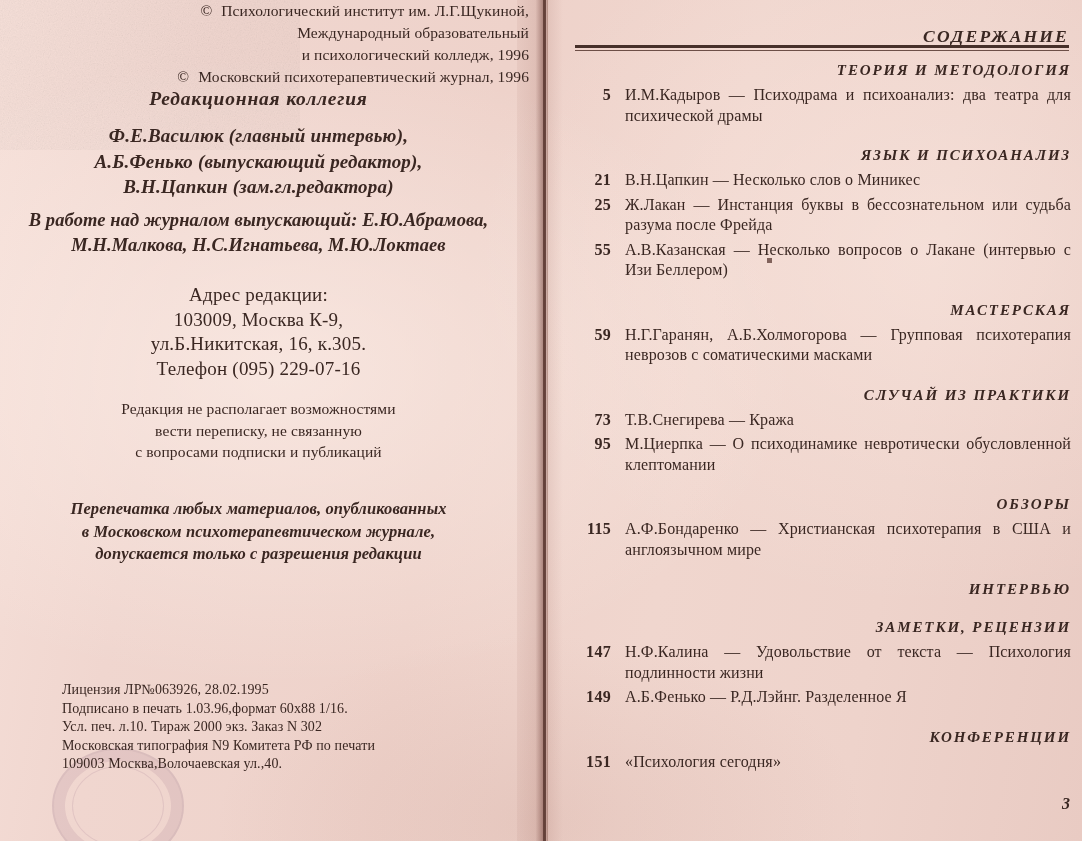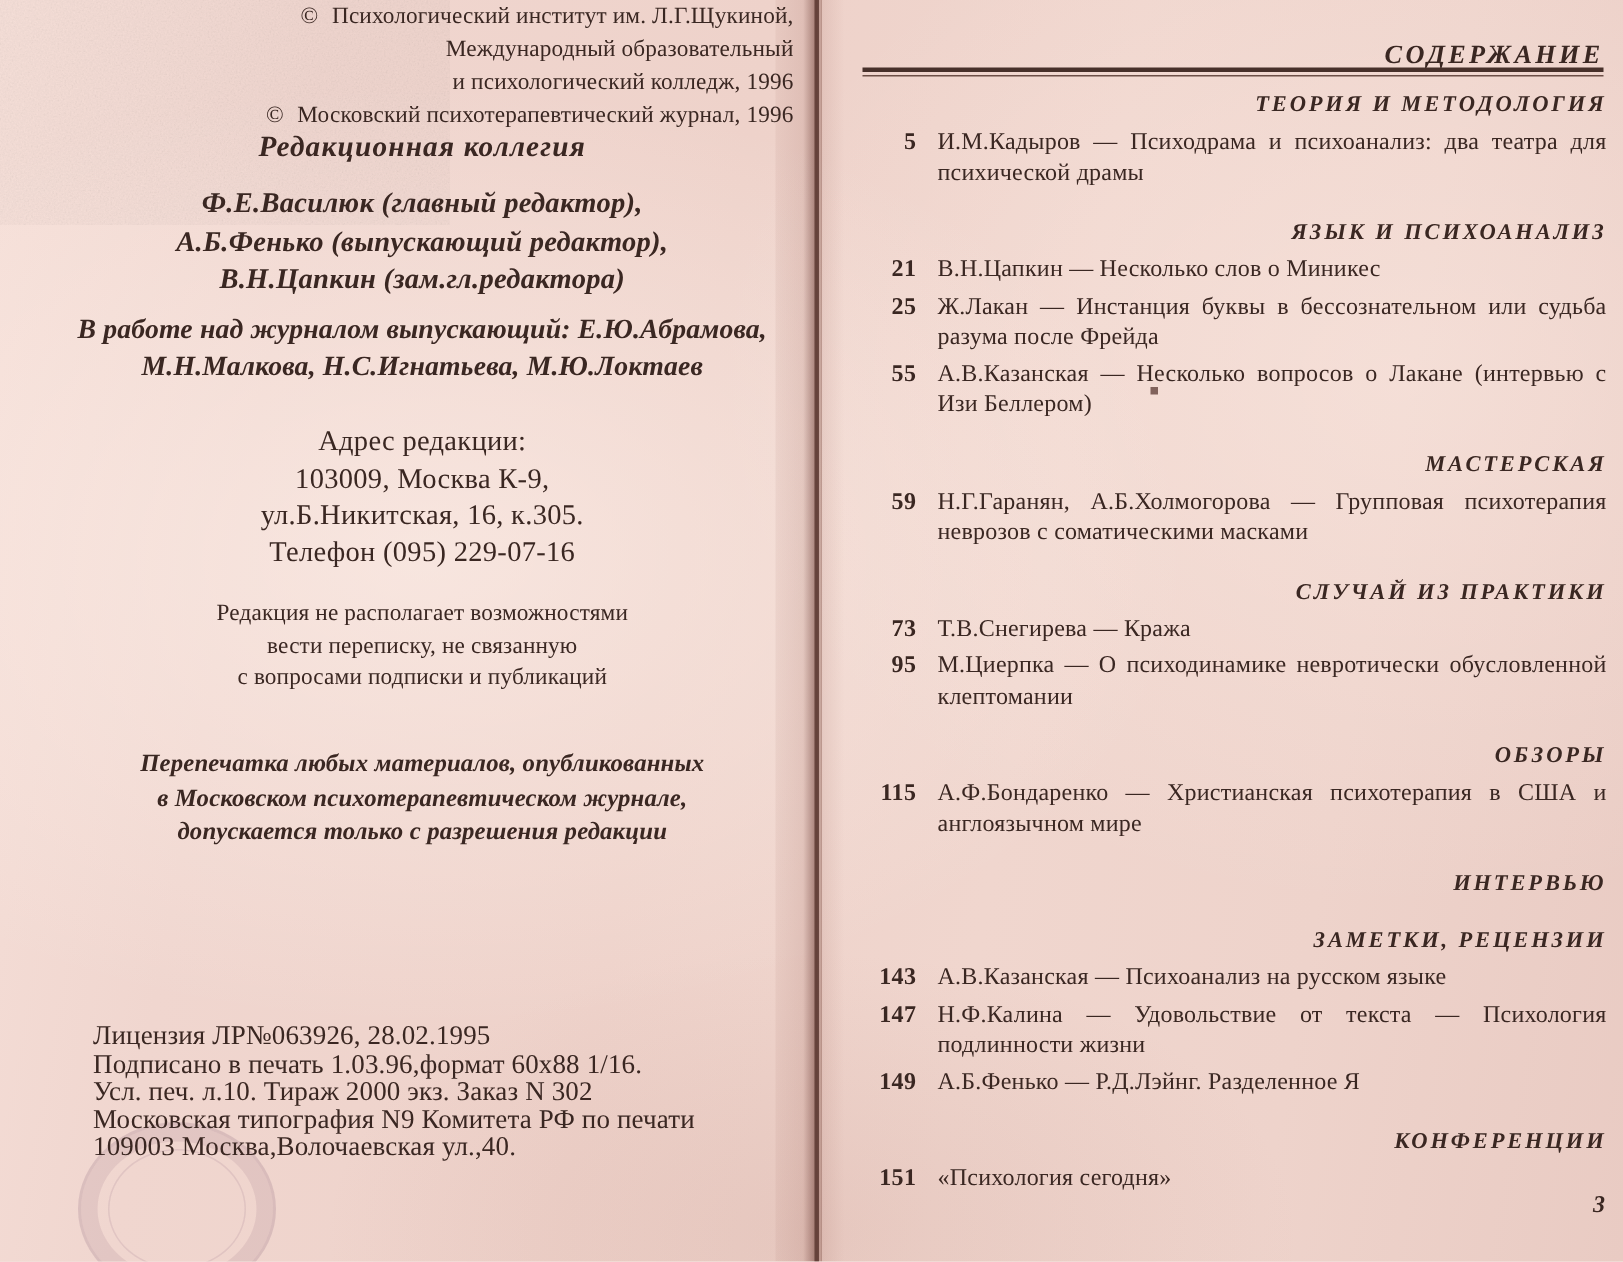--- a/index.html
+++ b/index.html
@@ -59,21 +59,21 @@
   }
   #speck {
     position:absolute; left:767px; top:258px; width:5px; height:5px;
     background:#5b3a33; opacity:.75;
   }
 
   
   #left-page {
     position:absolute; left:0; top:0; width:517px; height:841px;
   }
-  .l-block { position:absolute; width:100%; text-align:center;margin-left:23px; }
+  .l-block { position:absolute; width:100%; text-align:center; }
 
   #ed-title {
     top:88px; font-style:italic; font-weight:700; font-size:19.5px; letter-spacing:.8px;
   }
   #ed-list {
     top:123px; font-style:italic; font-weight:700; font-size:19px; line-height:25.5px;
     letter-spacing:.2px;
   }
   #contrib {
     top:208px; font-style:italic; font-weight:700; font-size:18.5px; line-height:25px;
@@ -91,21 +91,21 @@
   }
   #copyright {
     top:586px; left:0; width:529px; text-align:right;
     font-size:15.5px; line-height:22px; letter-spacing:.1px;
   }
   #copyright .c-line { white-space:nowrap; }
   #copyright .csym { margin-right:9px; }
 
   #colophon {
     position:absolute; left:62px; top:681px; width:430px; text-align:left;
-    font-size:18px; line-height:18.6px; letter-spacing:.1px;
+    font-size:14px; line-height:18.6px; letter-spacing:.1px;
   }
 
   
   #right-page {
     position:absolute; left:563px; top:0; width:519px; height:674px;
   }
   #toc-head {
     position:absolute; left:12px; top:26px; width:494px;
     text-align:right; font-style:italic; font-weight:700;
     font-size:17.5px; letter-spacing:2.2px;
@@ -166,21 +166,21 @@
 <div id="gutter-line2"></div>
 
 <div id="stamp"></div>
 <div id="speck"></div>
 
 <div id="left-page">
 
   <div class="l-block" id="ed-title">Редакционная коллегия</div>
 
   <div class="l-block" id="ed-list">
-    <div>Ф.Е.Василюк (главный редактор),</div>
+    <div>Ф.Е.Василюк (главный интервью),</div>
     <div>А.Б.Фенько (выпускающий редактор),</div>
     <div>В.Н.Цапкин (зам.гл.редактора)</div>
   </div>
 
   <div class="l-block" id="contrib">
     <div>В работе над журналом выпускающий: Е.Ю.Абрамова,</div>
     <div>М.Н.Малкова, Н.С.Игнатьева, М.Ю.Локтаев</div>
   </div>
 
   <div class="l-block" id="address">
@@ -266,24 +266,20 @@
         <div class="ttl">М.Циерпка — О психодинамике невротически обусловленной клептомании</div>
       </div>
       <div class="sect-head sect-gap">ОБЗОРЫ</div>
       <div class="entry">
         <div class="pg">115</div>
         <div class="ttl">А.Ф.Бондаренко — Христианская психотерапия в США и англоязычном мире</div>
       </div>
       <div class="sect-head sect-gap">ИНТЕРВЬЮ</div>
       <div class="sect-head sect-gap">ЗАМЕТКИ, РЕЦЕНЗИИ</div>
       <div class="entry">
-        <div class="pg">143</div>
-        <div class="ttl">А.В.Казанская — Психоанализ на русском языке</div>
-      </div>
-      <div class="entry">
         <div class="pg">147</div>
         <div class="ttl">Н.Ф.Калина — Удовольствие от текста — Психология подлинности жизни</div>
       </div>
       <div class="entry">
         <div class="pg">149</div>
         <div class="ttl">А.Б.Фенько — Р.Д.Лэйнг. Разделенное Я</div>
       </div>
       <div class="sect-head sect-gap">КОНФЕРЕНЦИИ</div>
       <div class="entry">
         <div class="pg">151</div>

